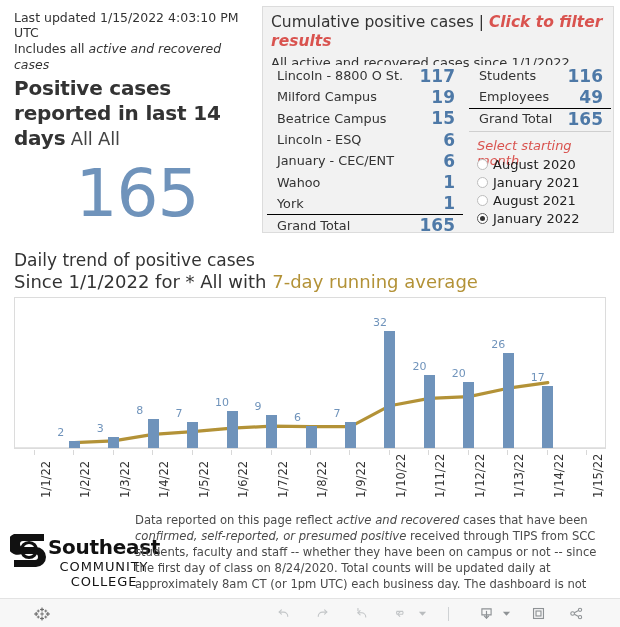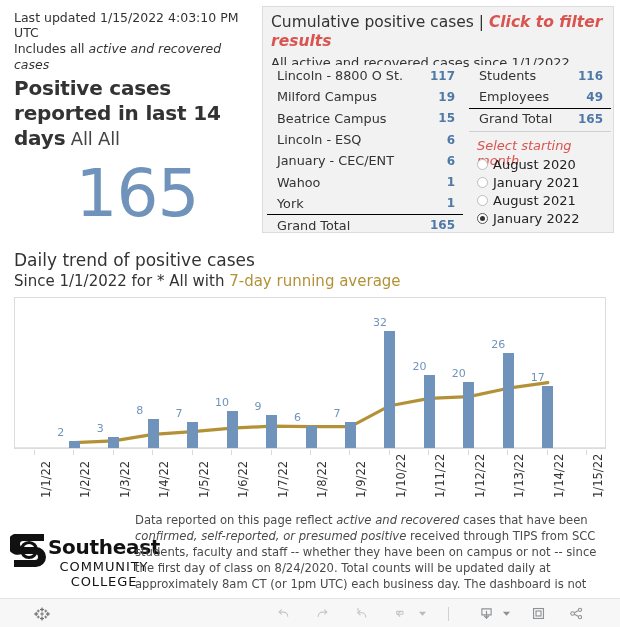--- a/index.html
+++ b/index.html
@@ -22,35 +22,35 @@
 
   
   .right-panel { position:absolute; left:262px; top:6px; width:352px; height:227px; background:#f2f2f2; border:1px solid #dcdcdc; overflow:hidden; }
   .rp-title { position:absolute; left:8px; top:6px; width:340px; font-size:15.5px; color:#333; line-height:19px; }
   .rp-title .click { color:#d9534f; font-style:italic; font-weight:bold; }
   .rp-sub { position:absolute; left:8px; top:48px; width:340px; font-size:13px; color:#333; line-height:16px; }
 
   .tbl-left { position:absolute; left:4px; top:58px; width:196px; background:#f2f2f2; }
   .tbl-right { position:absolute; left:206px; top:58px; width:142px; background:#f2f2f2; }
   .trow { display:flex; justify-content:space-between; align-items:center; padding:0 8px 0 10px; height:21.3px; font-size:12.8px; color:#333; }
-  .trow .v { color:#4e79a7; font-weight:bold; font-size:12px; }
+  .trow .v { color:#4e79a7; font-weight:bold; font-size:17px; }
   .trow.total { border-top:1px solid #000000; }
   .tbl-left .bottomline, .tbl-right .bottomline { border-top:1px solid #cfcfcf; height:1px; margin-top:2px;}
 
   .month-title { position:absolute; left:214px; top:131px; font-size:13px; color:#d9534f; font-style:italic; }
   .radios { position:absolute; left:214px; top:148px; }
   .radio-row { display:flex; align-items:center; height:18px; font-size:13px; color:#222; }
   .radio { width:11px; height:11px; border-radius:50%; border:1px solid #bdbdbd; background:#fff; margin-right:5px; position:relative; flex:0 0 auto;}
   .radio.sel { border-color:#555; }
   .radio.sel::after { content:""; position:absolute; left:2px; top:2px; width:5px; height:5px; border-radius:50%; background:#333; }
 
   
   .chart-head { position:absolute; left:14px; top:250px; }
   .chart-title { font-size:17px; color:#333; line-height:21px; }
-  .chart-sub { font-size:15px; color:#333; line-height:17px; margin-top:2px; }
+  .chart-sub { font-size:18px; color:#333; line-height:17px; margin-top:2px; }
   .chart-sub .avg { color:#b39237; }
 
   .plot-box { position:absolute; left:14px; top:297px; width:592px; height:152px; border:1px solid #dcdcdc; background:#fff; }
   .plot-inner { position:absolute; left:0; top:0; right:0; bottom:0; }
   .bar { position:absolute; bottom:0; width:11px; background:#6f93bb; }
   .bar-label { position:absolute; font-size:11px; color:#4e79a7; text-align:left; width:34px; }
   .axis-line { position:absolute; left:0; right:0; bottom:0; height:1px; background:#e4e4e4; }
   svg.trend { position:absolute; left:0; top:0; width:592px; height:152px; }
 
   .ticks { position:absolute; left:14px; top:450px; width:592px; height:56px; }

